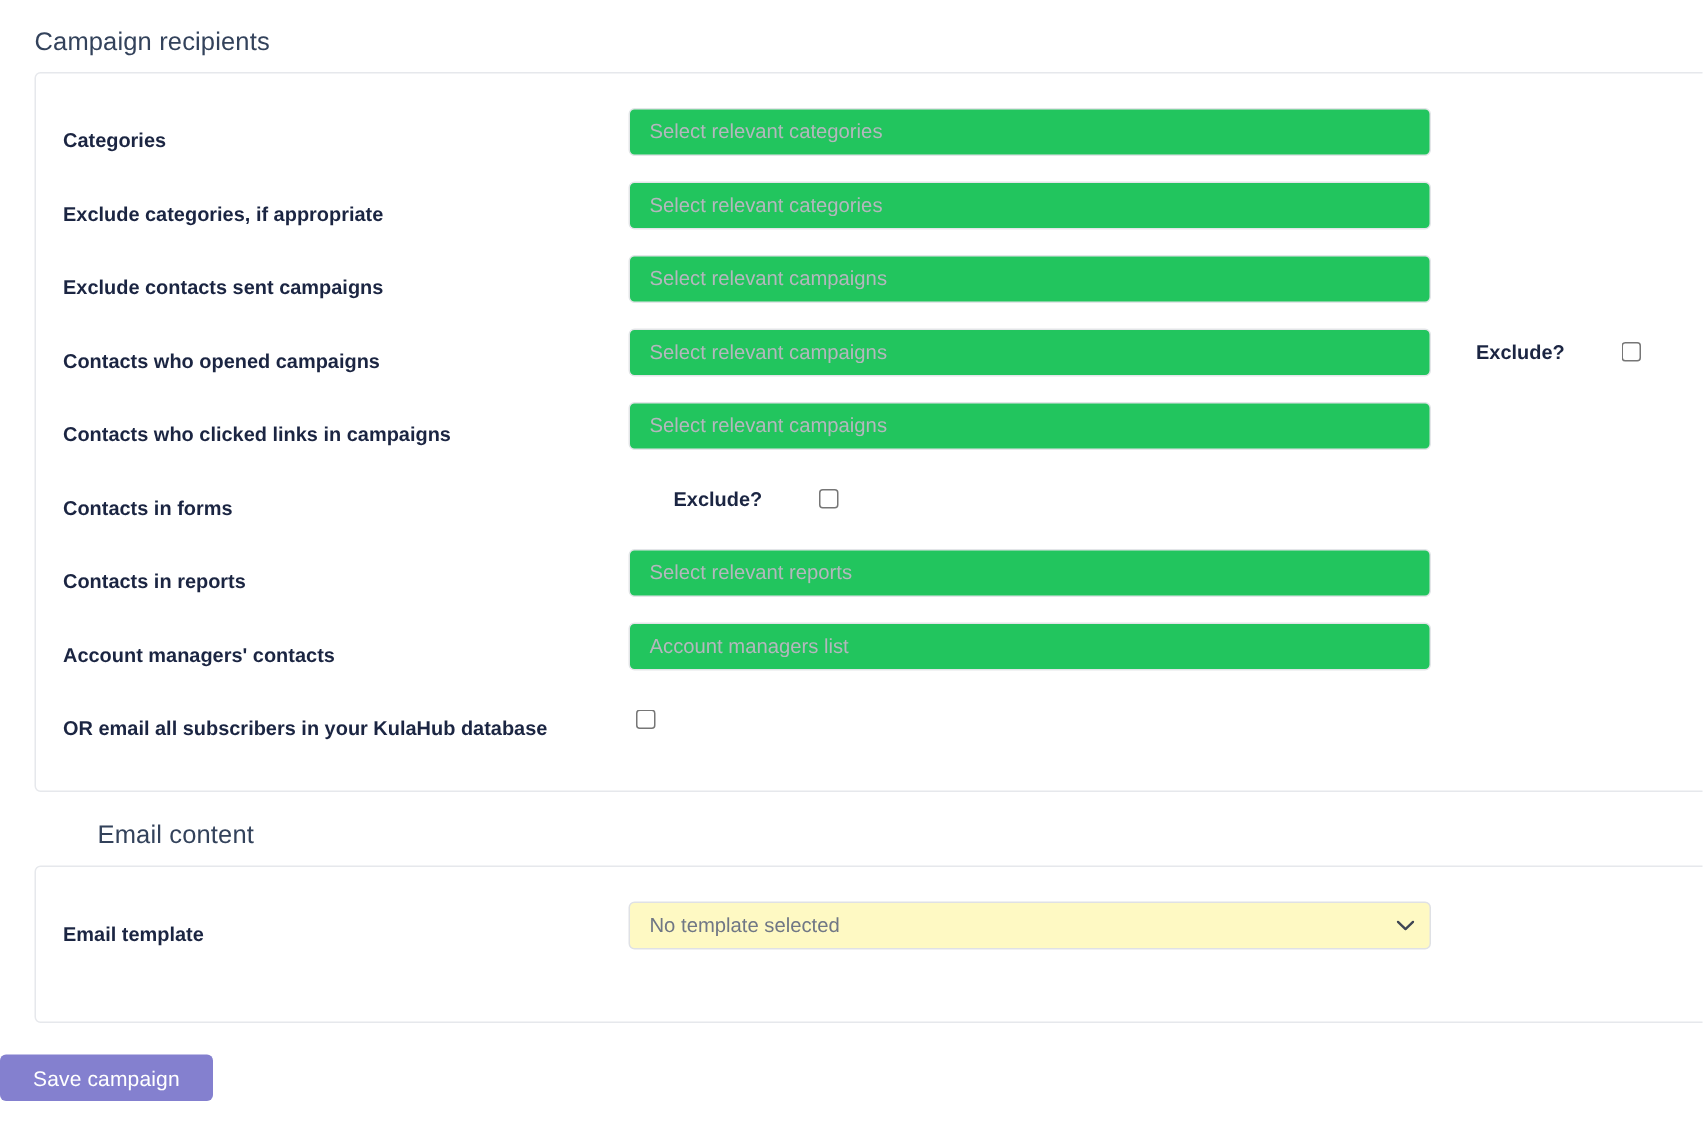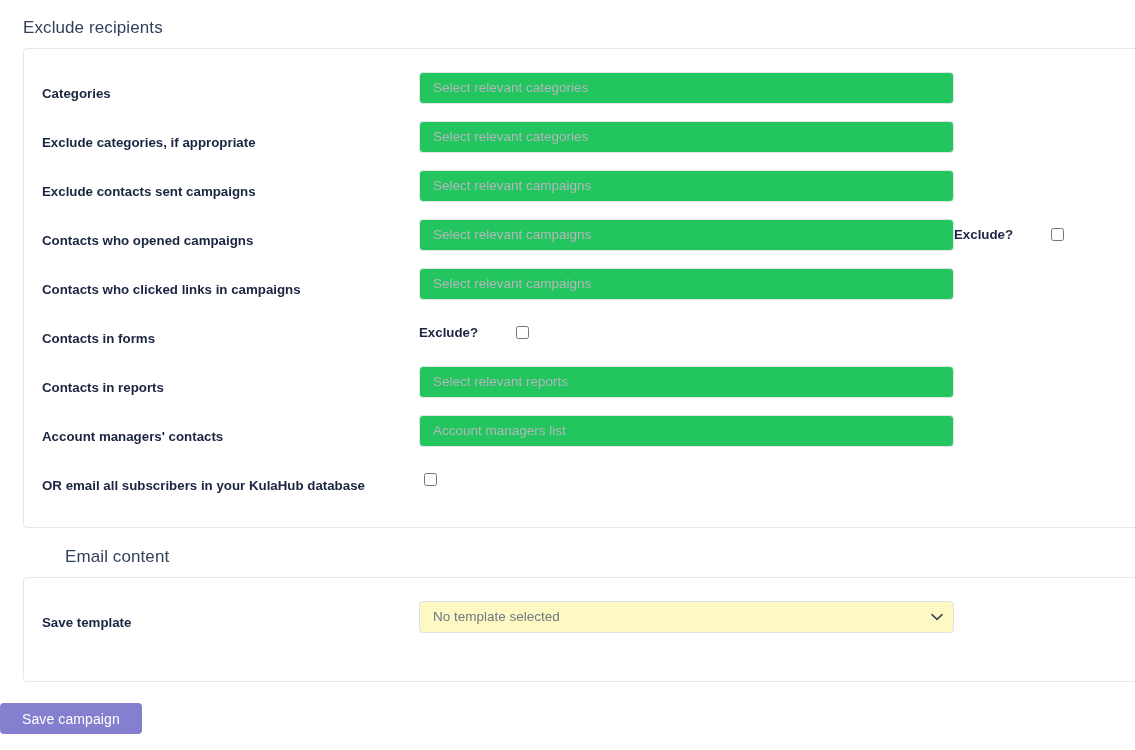--- a/index.html
+++ b/index.html
@@ -103,20 +103,21 @@
     top: 50%;
     transform: translateY(-50%);
     pointer-events: none;
     line-height: 0;
   }
 
   
   .exclude-cluster {
     display: flex;
     align-items: center;
+    margin-left: 30px;
     justify-content: center;
   }
   .exclude-label {
     font-size: 13.3px;
     font-weight: 700;
     color: #1b2542;
     margin-right: 38px;
     white-space: nowrap;
   }
 
@@ -154,21 +155,21 @@
     cursor: pointer;
     letter-spacing: 0.1px;
   }
 </style>
 </head>
 <body>
 
 <div class="page">
 
   <div style="position:absolute; left:0; top:19px; width:1135px;">
-    <div class="section-heading">Exclude recipients</div>
+    <div class="section-heading">Campaign recipients</div>
   </div>
 
   <div class="card" style="position:absolute; left:0; top:48px; width:1142px; height:480px;">
 
     <div style="padding-top:14px;" id="recipient-rows">
         <div class="form-row">
           <div class="field-label">Categories</div>
           <div class="field-control"><input type="text" class="text-input" placeholder="Select relevant categories" style=""></div>
         </div>
         <div class="form-row">
@@ -217,21 +218,21 @@
       </div>
   </div>
 
   <div style="position:absolute; left:0; top:548px; width:1135px;margin-left:42px;">
     <div class="section-heading">Email content</div>
   </div>
 
   <div class="card" style="position:absolute; left:0; top:577px; width:1142px; height:105px;">
 
     <div class="form-row" style="margin-top:14px;">
-      <div class="field-label">Save template</div>
+      <div class="field-label">Email template</div>
       <div class="field-control">
         <div class="select-wrap">
           <select class="select-input">
             <option>No template selected</option>
           </select>
           <span class="select-chevron">
             <svg width="12" height="8" viewBox="0 0 12 8" aria-hidden="true">
               <path d="M1 1.6 L6 6.4 L11 1.6" fill="none" stroke="#3f4654" stroke-width="1.6" stroke-linecap="round" stroke-linejoin="round"></path>
             </svg>
           </span>

